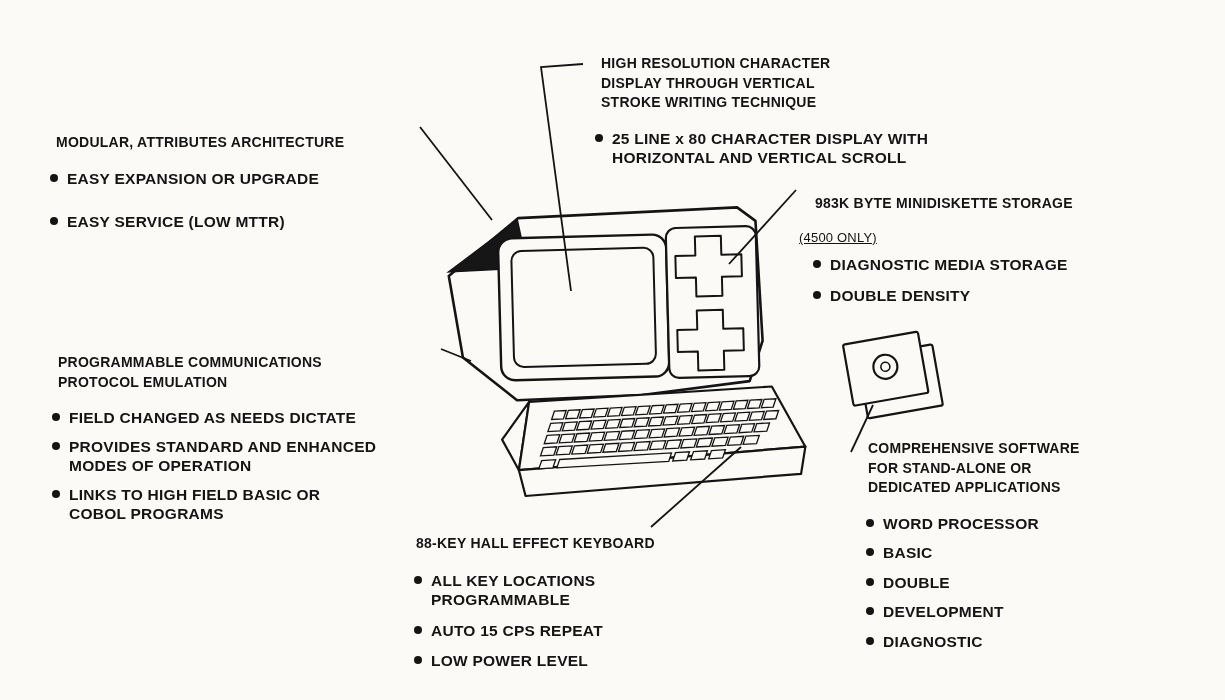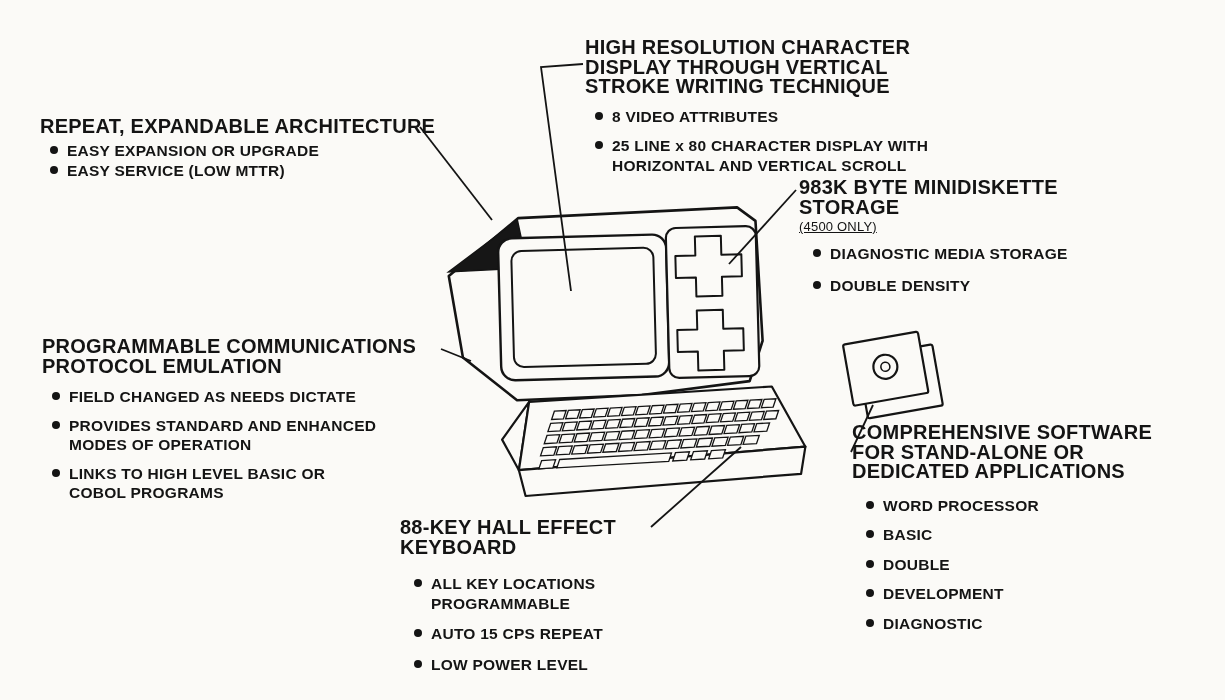--- a/index.html
+++ b/index.html
@@ -8,24 +8,24 @@
     position:relative;
     width:1225px;height:700px;
     margin:0 auto;
     background:#fbfaf7;
     overflow:hidden;
     color:#141414;
   }
   .art{position:absolute;left:0;top:0;width:1225px;height:700px;}
   .callout{position:absolute;color:#141414;}
   .title{
-    margin:0;
+    margin:16px;
     font-family:"Liberation Sans", sans-serif;
     font-weight:700;
-    font-size:20px;
+    font-size:14px;
     line-height:19.5px;
     letter-spacing:0.25px;
     white-space:pre-line;
   }
   .subtitle{
     font-weight:400;
     font-size:13px;
     line-height:16px;
     letter-spacing:0.2px;
     margin-top:2px;
@@ -50,21 +50,21 @@
   .bt{
     font-weight:700;
     font-size:15.5px;
     line-height:19.5px;
     letter-spacing:0.25px;
     white-space:pre-line;
   }
   
   .s-display{left:585px;top:38px;width:370px;}
   .s-arch{left:40px;top:117px;width:430px;}
-  .s-arch .bullets{margin-top:4px;gap:1px;}
+  .s-arch .bullets{margin-top:4px;gap:24px;}
   .s-storage{left:799px;top:178px;width:360px;}
   .s-storage .bullets{margin-top:9px;gap:12px;margin-left:14px;}
   .s-comms{left:42px;top:337px;width:400px;}
   .s-comms .bullets{margin-top:11px;gap:9px;}
   .s-keyboard{left:400px;top:518px;width:330px;}
   .s-keyboard .bullets{margin-top:17px;gap:11px;margin-left:14px;}
   .s-software{left:852px;top:423px;width:340px;}
   .s-software .bullets{margin-top:14px;gap:10px;margin-left:14px;}
   
   .ink{stroke:#141414;fill:none;}
@@ -176,32 +176,28 @@
     </g>
   </svg>
 
   <section class="callout s-display">
     <h2 class="title">HIGH RESOLUTION CHARACTER
 DISPLAY THROUGH VERTICAL
 STROKE WRITING TECHNIQUE</h2>
     <ul class="bullets">
       <li>
           <span class="dot"></span>
-          <span class="bt">8 VIDEO ATTRIBUTES</span>
-        </li>
-      <li>
-          <span class="dot"></span>
           <span class="bt">25 LINE x 80 CHARACTER DISPLAY WITH
 HORIZONTAL AND VERTICAL SCROLL</span>
         </li>
     </ul>
   </section>
 
   <section class="callout s-arch">
-    <h2 class="title">REPEAT, EXPANDABLE ARCHITECTURE</h2>
+    <h2 class="title">MODULAR, ATTRIBUTES ARCHITECTURE</h2>
     <ul class="bullets">
       <li>
           <span class="dot"></span>
           <span class="bt">EASY EXPANSION OR UPGRADE</span>
         </li>
       <li>
           <span class="dot"></span>
           <span class="bt">EASY SERVICE (LOW MTTR)</span>
         </li>
     </ul>
@@ -230,21 +226,21 @@
           <span class="dot"></span>
           <span class="bt">FIELD CHANGED AS NEEDS DICTATE</span>
         </li>
       <li>
           <span class="dot"></span>
           <span class="bt">PROVIDES STANDARD AND ENHANCED
 MODES OF OPERATION</span>
         </li>
       <li>
           <span class="dot"></span>
-          <span class="bt">LINKS TO HIGH LEVEL BASIC OR
+          <span class="bt">LINKS TO HIGH FIELD BASIC OR
 COBOL PROGRAMS</span>
         </li>
     </ul>
   </section>
 
   <section class="callout s-keyboard">
     <h2 class="title">88-KEY HALL EFFECT KEYBOARD</h2>
     <ul class="bullets">
       <li>
           <span class="dot"></span>

